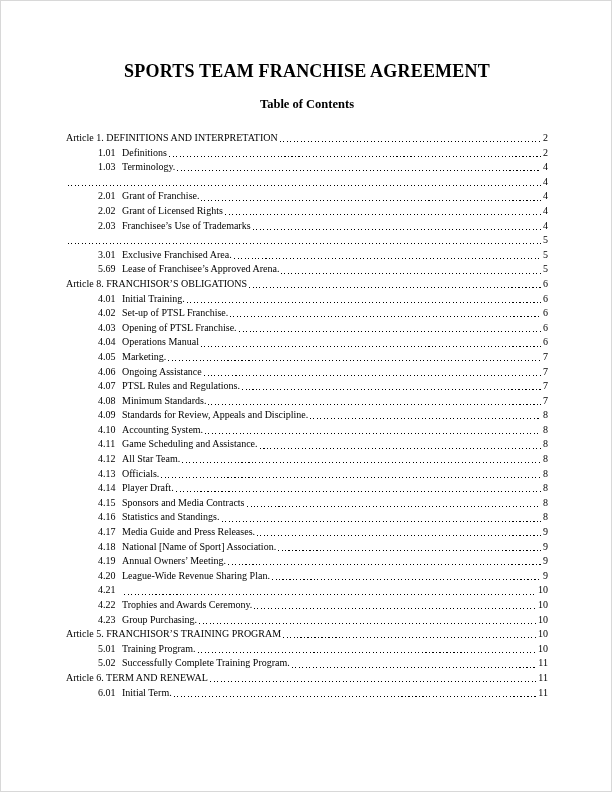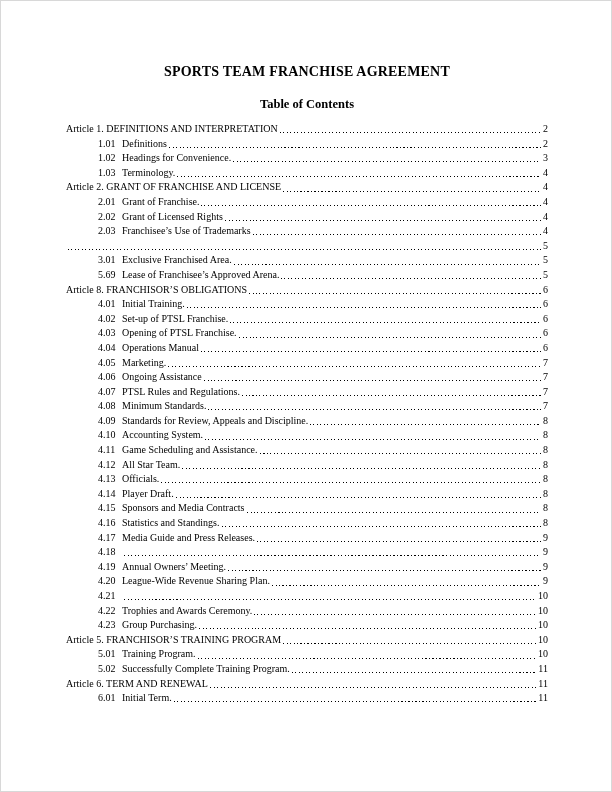--- a/index.html
+++ b/index.html
@@ -9,33 +9,33 @@
     height: 792px;
     box-sizing: border-box;
     background: #ffffff;
     border: 1px solid #d8d8d8;
     padding: 62px 63px 0 65px;
     font-family: "Liberation Serif", serif;
     color: #000000;
     overflow: hidden;
   }
   .doc-title {
-    font-size: 14px;
+    font-size: 18px;
     line-height: 17px;
     font-weight: bold;
     text-align: center;
     margin: 0 0 17px 0;
     letter-spacing: 0.2px;
   }
   .doc-subtitle {
     font-size: 12.5px;
     line-height: 15px;
     font-weight: bold;
     text-align: center;
-    margin: 0 0 10px 0;
+    margin: 0 0 19px 0;
   }
   .toc { width: 100%; }
   .toc-row {
     display: flex;
     align-items: center;
     font-size: 10px;
     line-height: 14.6px;
     white-space: nowrap;
   }
   .toc-row.lvl1 { padding-left: 32px; }
@@ -68,34 +68,27 @@
     <span class="leader"></span>
     <span class="toc-page">2</span>
   </div>
       <div class="toc-row lvl1">
     <span class="toc-num">1.01</span>
     <span class="toc-label">Definitions</span>
     <span class="leader"></span>
     <span class="toc-page">2</span>
   </div>
       <div class="toc-row lvl1">
-    <span class="toc-num">1.02</span>
-    <span class="toc-label">Headings for Convenience.</span>
-    <span class="leader"></span>
-    <span class="toc-page">3</span>
-  </div>
-      <div class="toc-row lvl1">
     <span class="toc-num">1.03</span>
     <span class="toc-label">Terminology.</span>
     <span class="leader"></span>
     <span class="toc-page">4</span>
   </div>
       <div class="toc-row lvl0">
 
-    <span class="toc-label">Article 2. GRANT OF FRANCHISE AND LICENSE</span>
     <span class="leader"></span>
     <span class="toc-page">4</span>
   </div>
       <div class="toc-row lvl1">
     <span class="toc-num">2.01</span>
     <span class="toc-label">Grant of Franchise.</span>
     <span class="leader"></span>
     <span class="toc-page">4</span>
   </div>
       <div class="toc-row lvl1">
@@ -230,20 +223,21 @@
     <span class="toc-page">8</span>
   </div>
       <div class="toc-row lvl1">
     <span class="toc-num">4.17</span>
     <span class="toc-label">Media Guide and Press Releases.</span>
     <span class="leader"></span>
     <span class="toc-page">9</span>
   </div>
       <div class="toc-row lvl1">
     <span class="toc-num">4.18</span>
+    <span class="toc-label">National [Name of Sport] Association.</span>
     <span class="leader"></span>
     <span class="toc-page">9</span>
   </div>
       <div class="toc-row lvl1">
     <span class="toc-num">4.19</span>
     <span class="toc-label">Annual Owners’ Meeting.</span>
     <span class="leader"></span>
     <span class="toc-page">9</span>
   </div>
       <div class="toc-row lvl1">

